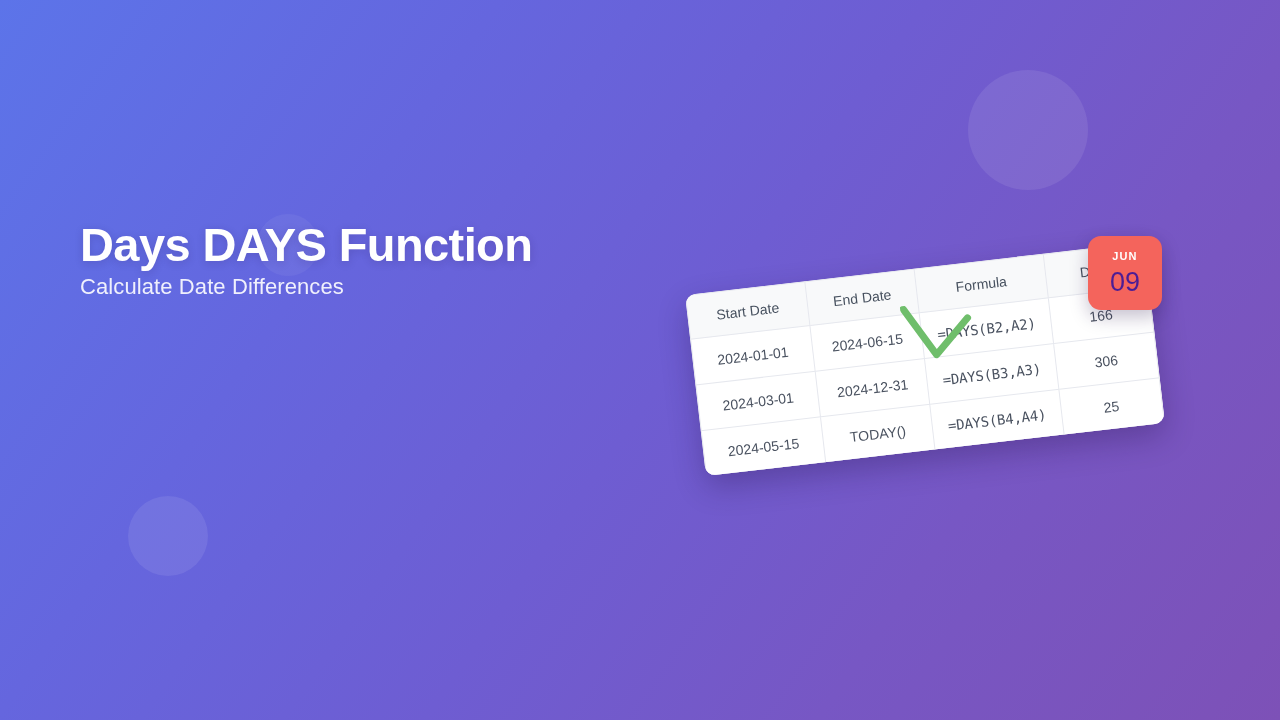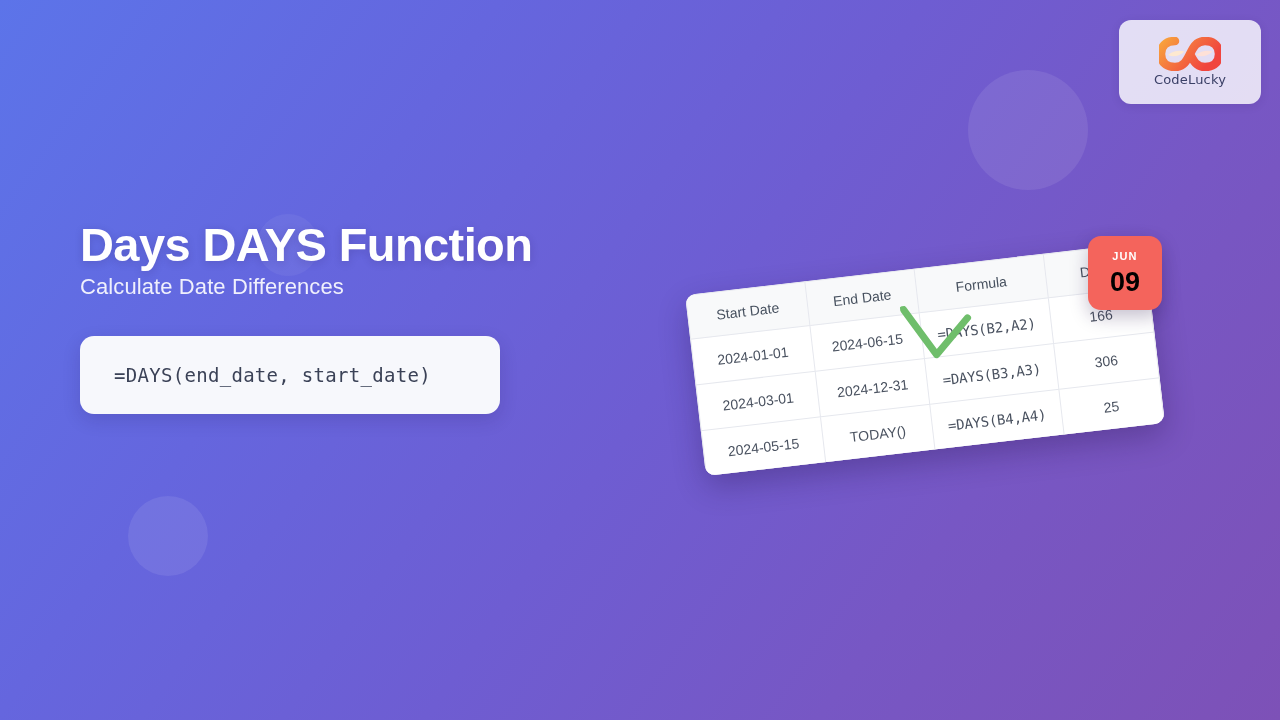--- a/index.html
+++ b/index.html
@@ -189,58 +189,38 @@
   }
   #calendar-badge .cal-month {
     font-size: 11px;
     font-weight: bold;
     letter-spacing: 1.1px;
     color: #FFFFFF;
   }
   #calendar-badge .cal-day {
     margin-top: 5px;
     font-size: 27px;
-    font-weight: bold;
-    color: #000000;
+    font-weight: normal;
+    color: #4c1d95;
     line-height: 30px;
   }
 </style>
 </head>
 <body>
 
 <div id="stage">
 
   <div class="blob b1"></div>
   <div class="blob b2"></div>
   <div class="blob b3"></div>
 
-  <div id="brand">
-    <span class="logo-mark">
-      <svg viewBox="0 0 62 34" width="62" height="34" xmlns="http://www.w3.org/2000/svg">
-        <defs>
-          <linearGradient id="lg" x1="0" y1="0" x2="1" y2="0.4">
-            <stop offset="0%" stop-color="#F8A33C"></stop>
-            <stop offset="50%" stop-color="#F4713F"></stop>
-            <stop offset="100%" stop-color="#F0453E"></stop>
-          </linearGradient>
-        </defs>
-        <path d="M16 4 C6.5 4 2 9.5 2 17 C2 24.5 6.5 30 16 30 C25 30 28 23 31 17 C34 11 37 4 46 4 C55.5 4 60 9.5 60 17 C60 24.5 55.5 30 46 30 C37 30 34 23 31 17" fill="none" stroke="url(#lg)" stroke-width="8.5" stroke-linecap="round"></path>
-        <path d="M9 18 C14 13.5 21 13 25.5 14.5 C21 19 14.5 20.5 9 18 Z" fill="#FFE9CF" opacity="0.95"></path>
-        <path d="M37 18 C42 13.5 49 13 53.5 14.5 C49 19 42.5 20.5 37 18 Z" fill="#FFE0D6" opacity="0.95"></path>
-      </svg>
-    </span>
-    <span class="brand-name">CodeLucky</span>
-  </div>
 
   <div id="left-col">
     <h1 id="hero-title">Days DAYS Function</h1>
     <div id="hero-subtitle">Calculate Date Differences</div>
-    <div id="syntax-box">
-      <span id="syntax-text">=DAYS(end_date, start_date)</span>
-    </div>
   </div>
 
   <div id="sheet-wrap">
     <div id="sheet-card">
       <table class="sheet">
         <colgroup>
           <col class="c-start">
             <col class="c-end">
             <col class="c-formula">
             <col class="c-days">

